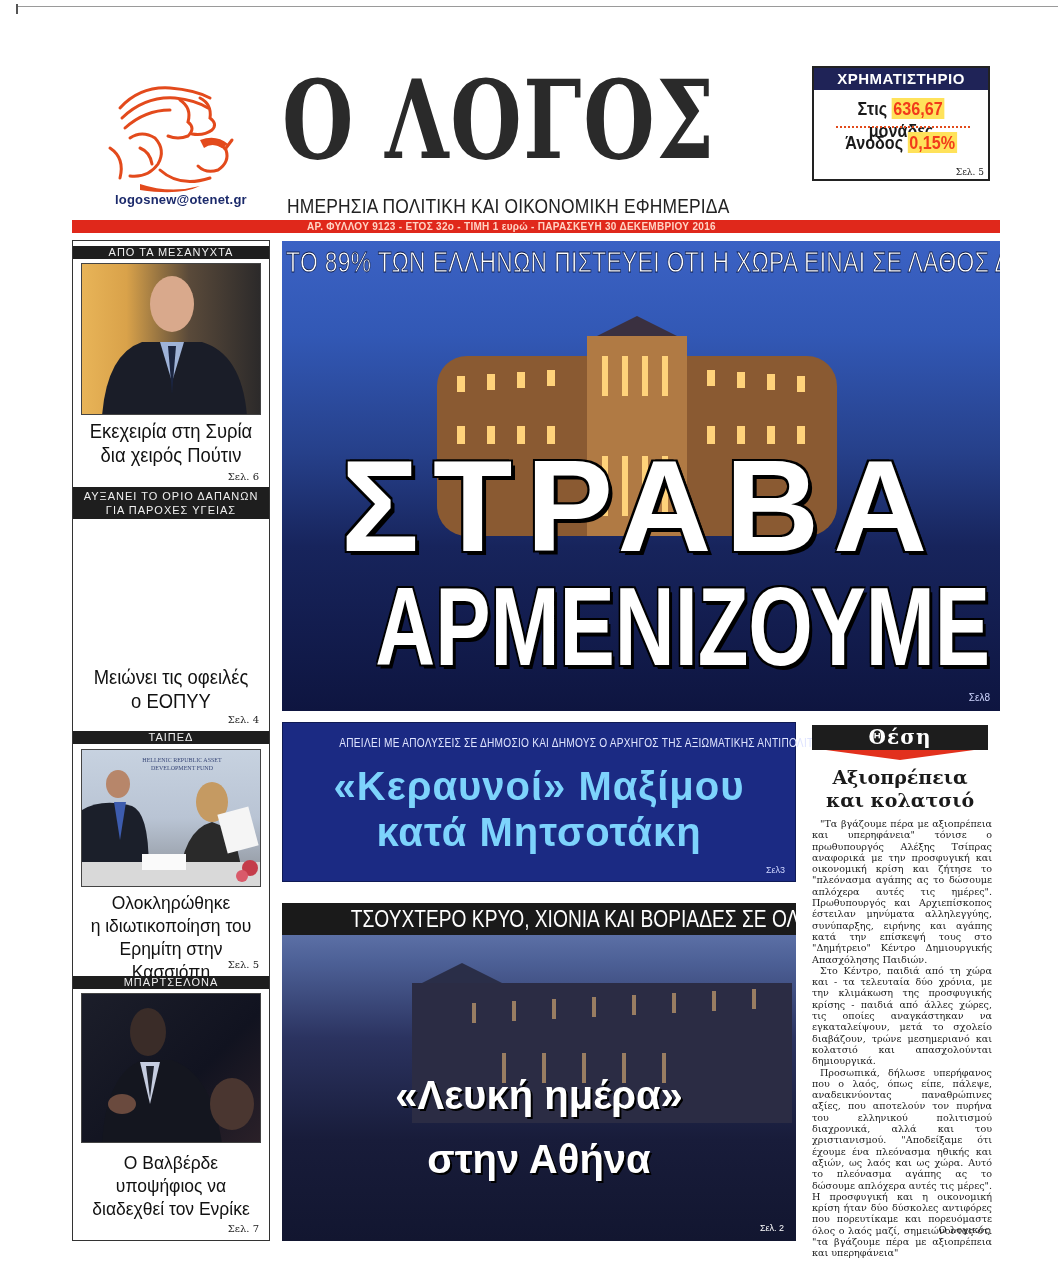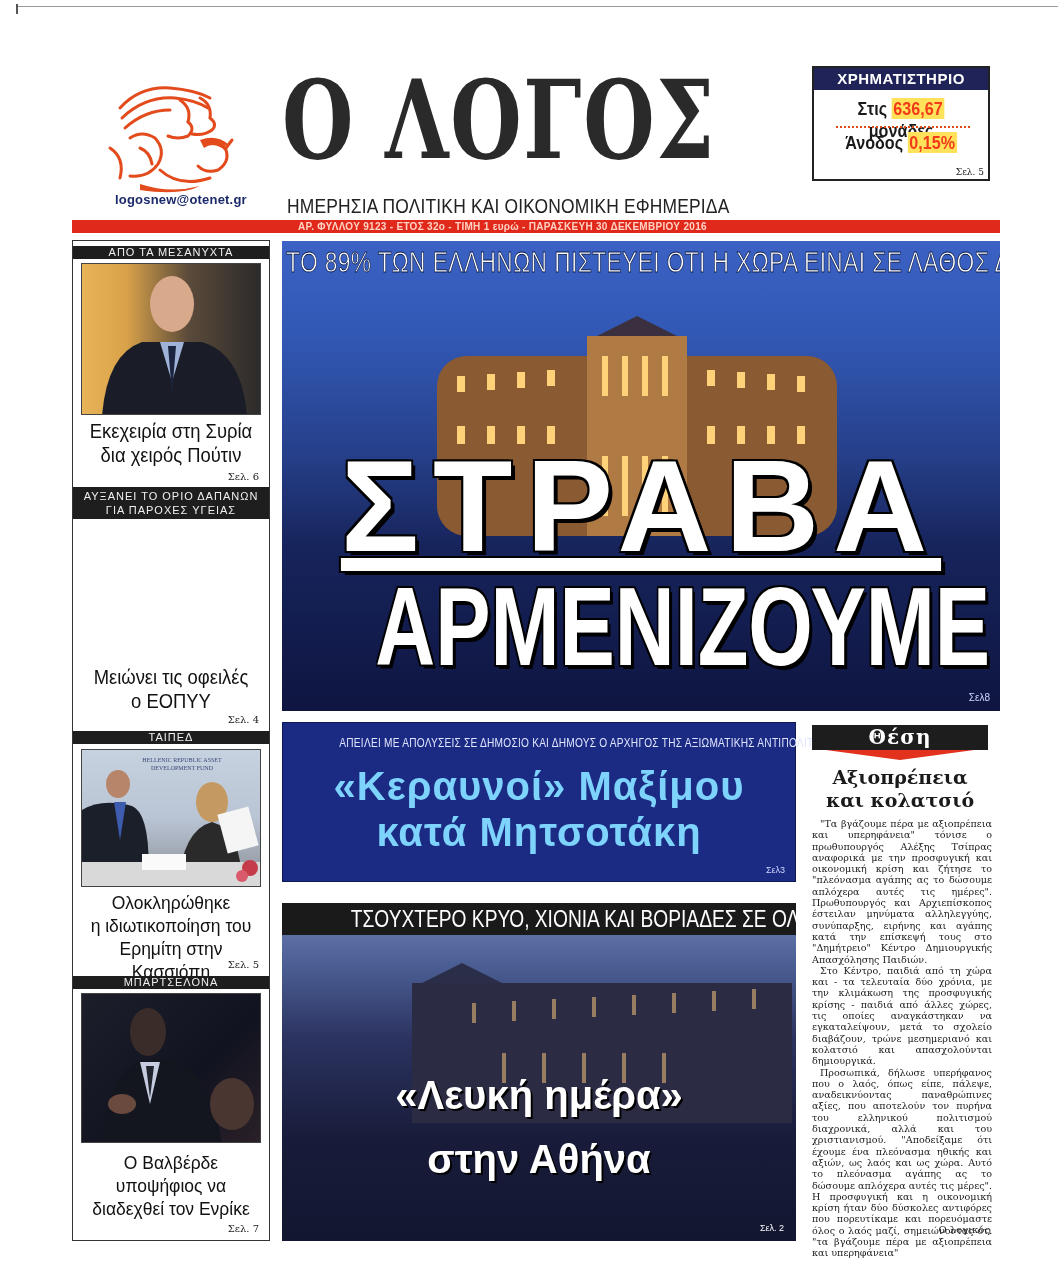--- a/index.html
+++ b/index.html
@@ -22,37 +22,37 @@
   .stock { position: absolute; left: 812px; top: 66px; width: 178px; height: 115px; border: 2px solid #222; background: #fff; }
   .stock-head { height: 22px; background: #1f2357; color: #fff; font-weight: bold; font-size: 15px; text-align: center; line-height: 22px; letter-spacing: 0.5px; }
   .stock-line1 { position: absolute; top: 30px; left: 0; width: 100%; text-align: center; font-weight: bold; font-size: 19px; color: #1a1a1a; transform: scaleX(0.85); }
   .stock-line1 .num, .stock-line2 .num { color: #f23b1a; background: #ffe25a; padding: 0 2px; }
   .stock-dots { position: absolute; top: 58px; left: 22px; width: 134px; border-top: 2px dotted #e24a1a; }
   .stock-line2 { position: absolute; top: 64px; left: 0; width: 100%; text-align: center; font-weight: bold; font-size: 19px; color: #1a1a1a; transform: scaleX(0.85); }
   .stock-page { position: absolute; right: 4px; bottom: 2px; font-family: "DejaVu Serif", serif; font-size: 9px; color: #222; }
 
   
   .red-bar { position: absolute; left: 72px; top: 220px; width: 928px; height: 13px; background: #e0281b; }
-  .red-bar-text { position: absolute; left: 298px; top: 220px; font-size: 10px; font-weight: bold; color: #ffd3c4; line-height: 13px; letter-spacing: 0.3px; white-space: nowrap; }
+  .red-bar-text { position: absolute; left: 307px; top: 220px; font-size: 10px; font-weight: bold; color: #ffd3c4; line-height: 13px; letter-spacing: 0.3px; white-space: nowrap; }
 
   
   .left-col { position: absolute; left: 72px; top: 240px; width: 198px; height: 1001px; border: 1.5px solid #333; background: #fff; }
   .sec-label { position: absolute; left: 0; width: 100%; background: #1e1e1e; color: #f0f0f0; text-align: center; font-size: 11px; letter-spacing: 1px; line-height: 13px; }
   .photo { position: absolute; left: 8px; width: 180px; border: 1px solid #444; overflow: hidden; }
   .caption { position: absolute; left: 0; width: 100%; text-align: center; font-size: 20px; line-height: 24px; color: #111; transform: scaleX(0.92); }
   .page-ref { position: absolute; right: 10px; font-family: "DejaVu Serif", serif; font-size: 10px; color: #222; }
 
   
   .hero { position: absolute; left: 282px; top: 241px; width: 718px; height: 470px; overflow: hidden;
     background: linear-gradient(180deg, #3b62c4 0%, #3258b5 20%, #26408a 45%, #17245c 65%, #0e1540 100%); }
   .hero-kicker { position: absolute; left: 4px; top: 4px; width: 710px; font-size: 30px; color: #fff; white-space: nowrap;
     transform: scaleX(0.76); transform-origin: left top; -webkit-text-stroke: 0.8px #0a1a4a; letter-spacing: 0.5px; }
   .building { position: absolute; left: 95px; top: 55px; width: 520px; height: 240px; }
   .hero-line1 { position: absolute; left: 0; top: 200px; width: 100%; text-align: center; font-weight: bold; font-size: 130px; line-height: 130px;
-    color: #fff; letter-spacing: 14px; text-shadow: 4px 4px 0 #000, -2px -2px 0 #000, 2px -2px 0 #000, -2px 2px 0 #000; text-decoration: underline; }
+    color: #fff; letter-spacing: 14px; text-shadow: 4px 4px 0 #000, -2px -2px 0 #000, 2px -2px 0 #000, -2px 2px 0 #000; }
   .hero-line2 { position: absolute; left: 0; top: 330px; width: 100%; text-align: center; font-weight: bold; font-size: 112px; line-height: 112px;
     color: #fff; transform: scaleX(0.74); text-shadow: 4px 4px 0 #000, -2px -2px 0 #000, 2px -2px 0 #000, -2px 2px 0 #000; white-space: nowrap; }
   .hero-page { position: absolute; right: 10px; bottom: 8px; font-size: 10px; color: #cfd6ff; }
 
   
   .bluebox { position: absolute; left: 282px; top: 722px; width: 514px; height: 160px; background: #1b2a83; border: 1px solid #0f1a55; }
   .bluebox-kicker { position: absolute; left: 0; top: 12px; width: 100%; text-align: center; font-size: 13px; color: #dfe4ff; white-space: nowrap; transform: scaleX(0.78); letter-spacing: 0.3px; }
   .bluebox-title { position: absolute; left: 0; top: 40px; width: 100%; text-align: center; font-weight: bold; font-size: 40px; line-height: 46px; color: #7dd3fc; letter-spacing: 1px; }
   .bluebox-page { position: absolute; right: 10px; bottom: 6px; font-size: 9px; color: #cfd6ff; }
 

